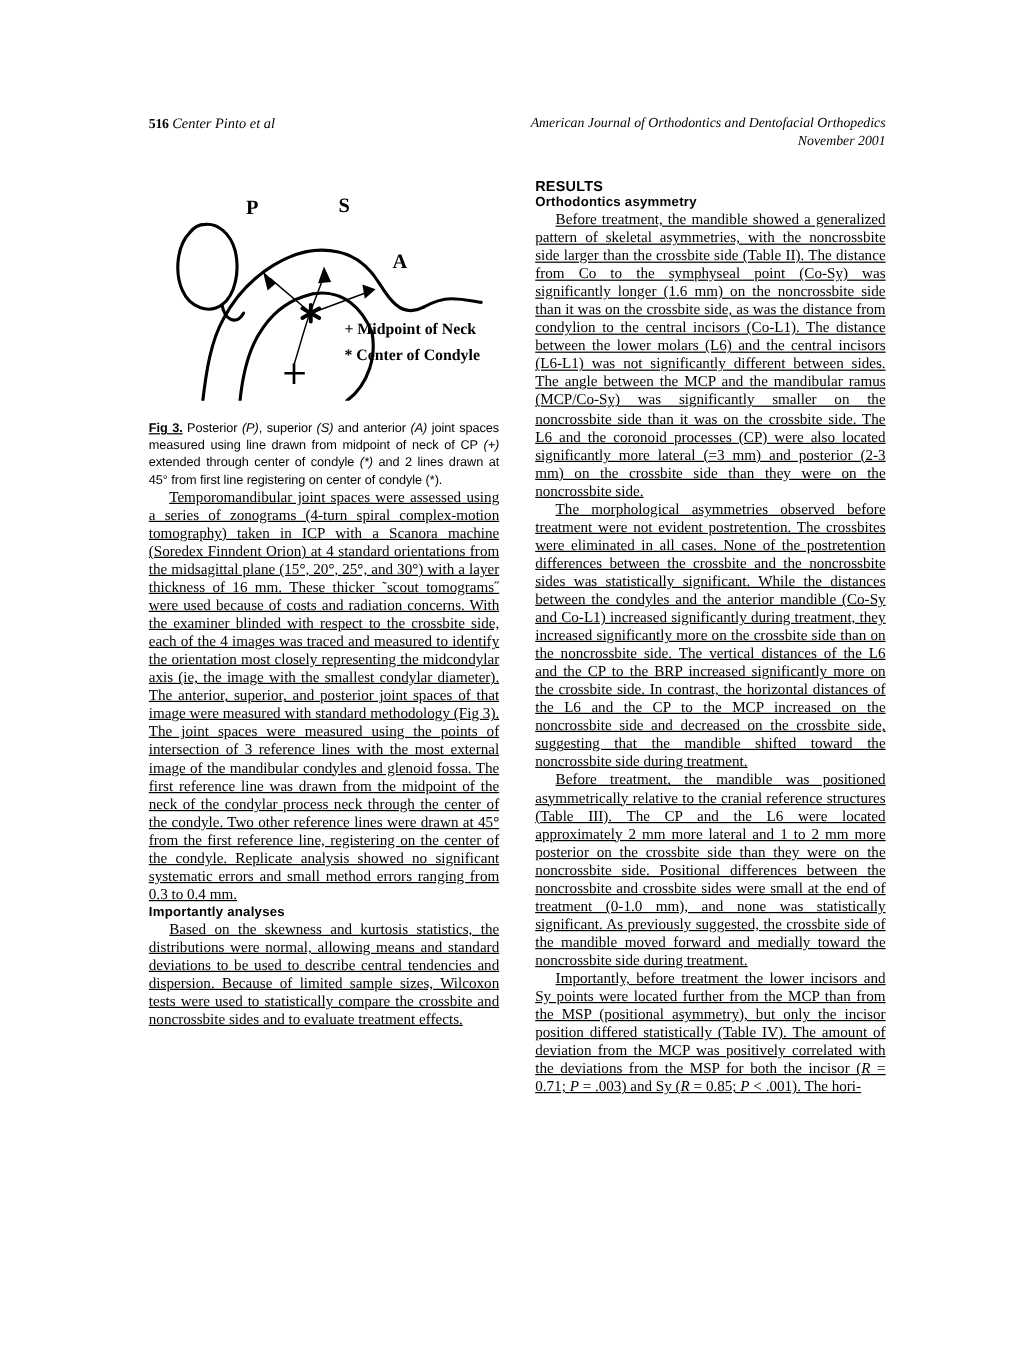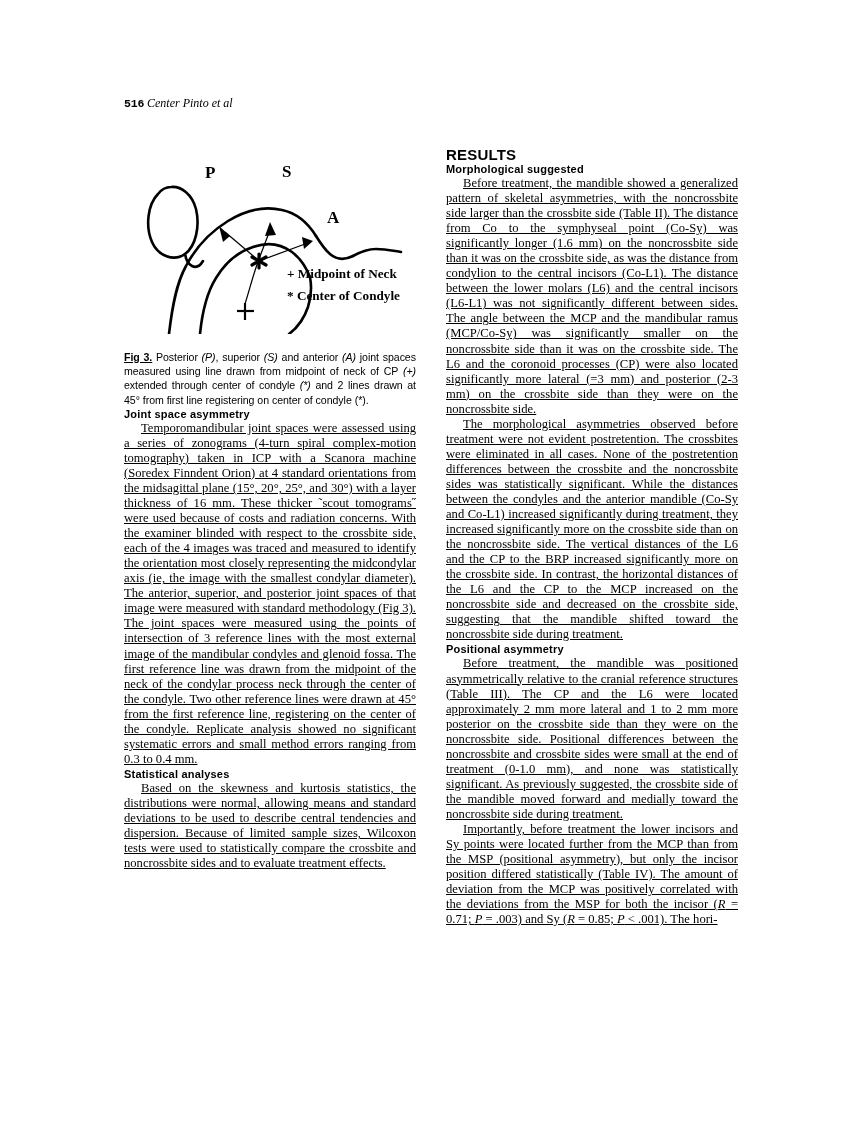--- a/index.html
+++ b/index.html
@@ -35,21 +35,21 @@
   }
   .runhead-left {
     position: absolute;
     left: 0;
     top: 0;
     font-size: 11.5px;
     line-height: 14px;
     white-space: nowrap;
   }
   .runhead-pageno {
-    font-family: Liberation Mono, monospace;
+    font-family: Liberation Serif, serif;
     font-weight: bold;
     font-size: 11.5px;
     letter-spacing: -0.2px;
   }
   .runhead-authors {
     font-style: italic;
     font-size: 12px;
   }
   .runhead-right {
     position: absolute;
@@ -88,21 +88,21 @@
     text-align: justify;
     margin-top: 16px;
     letter-spacing: -0.05px;
   }
   .figure-caption b { font-weight: bold; text-decoration: underline; }
   .figure-caption i { font-style: italic; }
 
   
   h2.sec {
     font-family: "Liberation Sans", sans-serif;
-    font-size: 15px;
+    font-size: 12px;
     font-weight: bold;
     margin: 0;
     padding: 0;
     letter-spacing: 0.2px;
     line-height: 14px;
   }
   h3.sub {
     font-family: "Liberation Sans", sans-serif;
     font-size: 11px;
     font-weight: bold;
@@ -142,20 +142,24 @@
 </style>
 </head>
 <body>
 
 <div class="page">
 
   <div class="runhead">
     <div class="runhead-left">
       <span class="runhead-pageno">516</span><span>&nbsp;</span><span class="runhead-authors">Center Pinto et al</span>
     </div>
+    <div class="runhead-right">
+      <div>American Journal of Orthodontics and Dentofacial Orthopedics</div>
+      <div>November 2001</div>
+    </div>
   </div>
 
   <div class="col col-left">
 
     <div class="figure-block">
       <svg class="figure-art" viewBox="0 0 292 186">
         <g fill="none" stroke="#000000" stroke-width="2.6" stroke-linecap="round" stroke-linejoin="round">
 
           <path d="M 34 46 C 24 56 21 78 28 94 C 34 108 50 114 61 106 C 72 98 76 78 72 61 C 68 46 57 38 47 39 C 42 39 37 42 34 46 Z"></path>
 
@@ -202,31 +206,29 @@
         <text class="art-label" x="158" y="29">S</text>
         <text class="art-label" x="203" y="75">A</text>
 
         <text class="art-legend" x="163" y="130">+ Midpoint of Neck</text>
         <text class="art-legend" x="163" y="152">* Center of Condyle</text>
       </svg>
 
       <div class="figure-caption"><b>Fig 3.</b><span> Posterior </span><i>(P)</i><span>, superior </span><i>(S)</i><span> and anterior </span><i>(A)</i><span> joint spaces measured using line drawn from midpoint of neck of CP </span><i>(+)</i><span> extended through center of condyle </span><i>(*)</i><span> and 2 lines drawn at 45° from first line registering on center of condyle </span><span>(*)</span><span>.</span></div>
     </div>
 
-    <h3 class="sub space-before space-after">Joint space asymmetry</h3>
     <p class="body">Temporomandibular joint spaces were assessed using a series of zonograms (4-turn spiral complex-motion tomography) taken in ICP with a Scanora machine (Soredex Finndent Orion) at 4 standard orientations from the midsagittal plane (15°, 20°, 25°, and 30°) with a layer thickness of 16 mm. These thicker ˜scout tomograms˝ were used because of costs and radiation concerns. With the examiner blinded with respect to the crossbite side, each of the 4 images was traced and measured to identify the orientation most closely representing the midcondylar axis (ie, the image with the smallest condylar diameter). The anterior, superior, and posterior joint spaces of that image were measured with standard methodology (Fig 3). The joint spaces were measured using the points of intersection of 3 reference lines with the most external image of the mandibular condyles and glenoid fossa. The first reference line was drawn from the midpoint of the neck of the condylar process neck through the center of the condyle. Two other reference lines were drawn at 45° from the first reference line, registering on the center of the condyle. Replicate analysis showed no significant systematic errors and small method errors ranging from 0.3 to 0.4 mm.</p>
 
-    <h3 class="sub space-before space-after">Statistical analyses</h3>
+    <h3 class="sub space-before space-after">Importantly analyses</h3>
     <p class="body">Based on the skewness and kurtosis statistics, the distributions were normal, allowing means and standard deviations to be used to describe central tendencies and dispersion. Because of limited sample sizes, Wilcoxon tests were used to statistically compare the crossbite and noncrossbite sides and to evaluate treatment effects.</p>
   </div>
 
   <div class="col col-right">
     <h2 class="sec">RESULTS</h2>
-    <h3 class="sub space-after">Morphological suggested</h3>
+    <h3 class="sub space-after">Orthodontics asymmetry</h3>
     <p class="body">Before treatment, the mandible showed a generalized pattern of skeletal asymmetries, with the noncrossbite side larger than the crossbite side (Table II). The distance from Co to the symphyseal point (Co-Sy) was significantly longer (1.6 mm) on the noncrossbite side than it was on the crossbite side, as was the distance from condylion to the central incisors (Co-L1). The distance between the lower molars (L6) and the central incisors (L6-L1) was not significantly different between sides. The angle between the MCP and the mandibular ramus (MCP/Co-Sy) was significantly smaller on the noncrossbite side than it was on the crossbite side. The L6 and the coronoid processes (CP) were also located significantly more lateral (=3 mm) and posterior (2-3 mm) on the crossbite side than they were on the noncrossbite side.</p>
     <p class="body">The morphological asymmetries observed before treatment were not evident postretention. The crossbites were eliminated in all cases. None of the postretention differences between the crossbite and the noncrossbite sides was statistically significant. While the distances between the condyles and the anterior mandible (Co-Sy and Co-L1) increased significantly during treatment, they increased significantly more on the crossbite side than on the noncrossbite side. The vertical distances of the L6 and the CP to the BRP increased significantly more on the crossbite side. In contrast, the horizontal distances of the L6 and the CP to the MCP increased on the noncrossbite side and decreased on the crossbite side, suggesting that the mandible shifted toward the noncrossbite side during treatment.</p>
 
-    <h3 class="sub space-before space-after">Positional asymmetry</h3>
     <p class="body">Before treatment, the mandible was positioned asymmetrically relative to the cranial reference structures (Table III). The CP and the L6 were located approximately 2 mm more lateral and 1 to 2 mm more posterior on the crossbite side than they were on the noncrossbite side. Positional differences between the noncrossbite and crossbite sides were small at the end of treatment (0-1.0 mm), and none was statistically significant. As previously suggested, the crossbite side of the mandible moved forward and medially toward the noncrossbite side during treatment.</p>
     <p class="body"><span>Importantly, before treatment the lower incisors and Sy points were located further from the MCP than from the MSP (positional asymmetry), but only the incisor position differed statistically (Table IV). The amount of deviation from the MCP was positively correlated with the deviations from the MSP for both the incisor (</span><i>R</i><span> = 0.71; </span><i>P</i><span> = .003) and Sy (</span><i>R</i><span> = 0.85; </span><i>P</i><span> &lt; .001). The hori-</span></p>
   </div>
 
 </div>
 
 </body></html>

